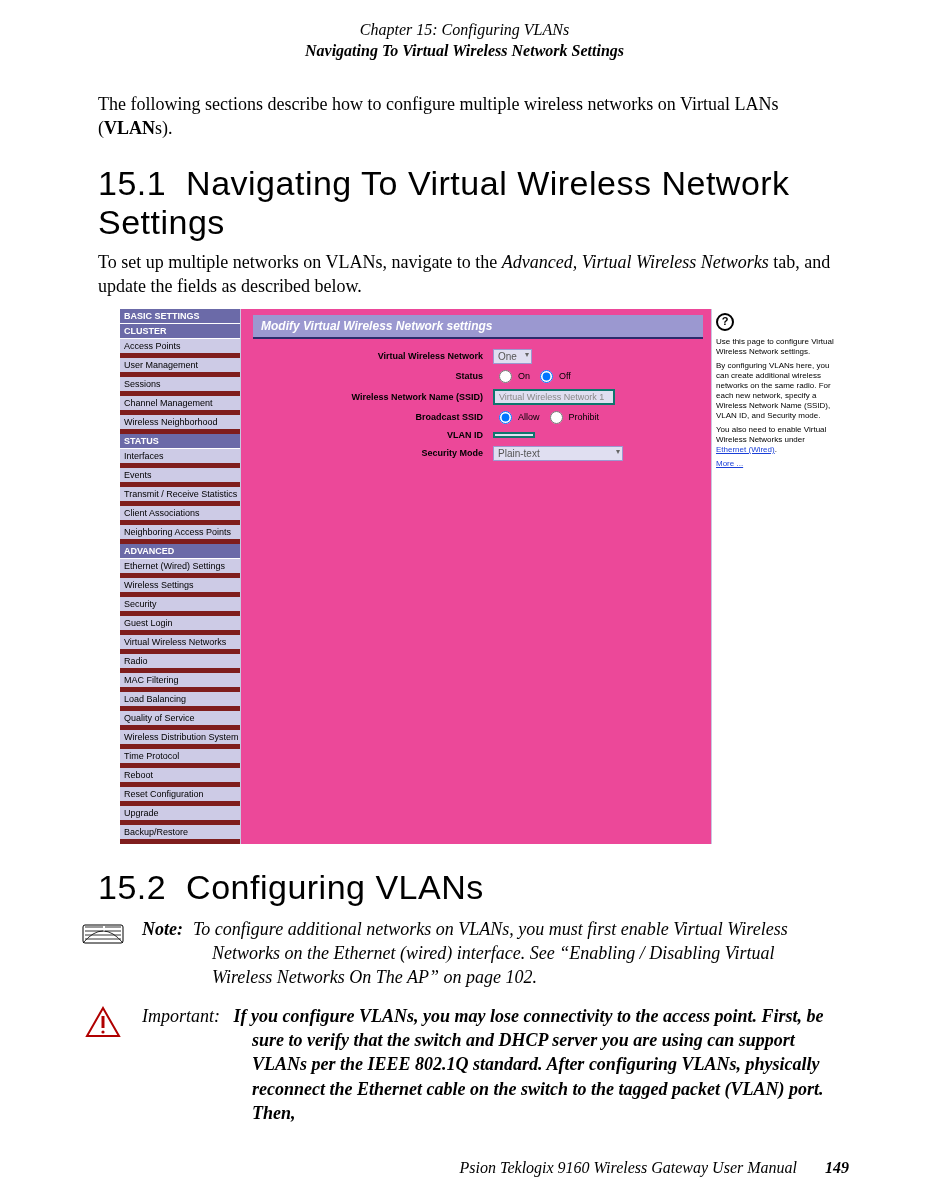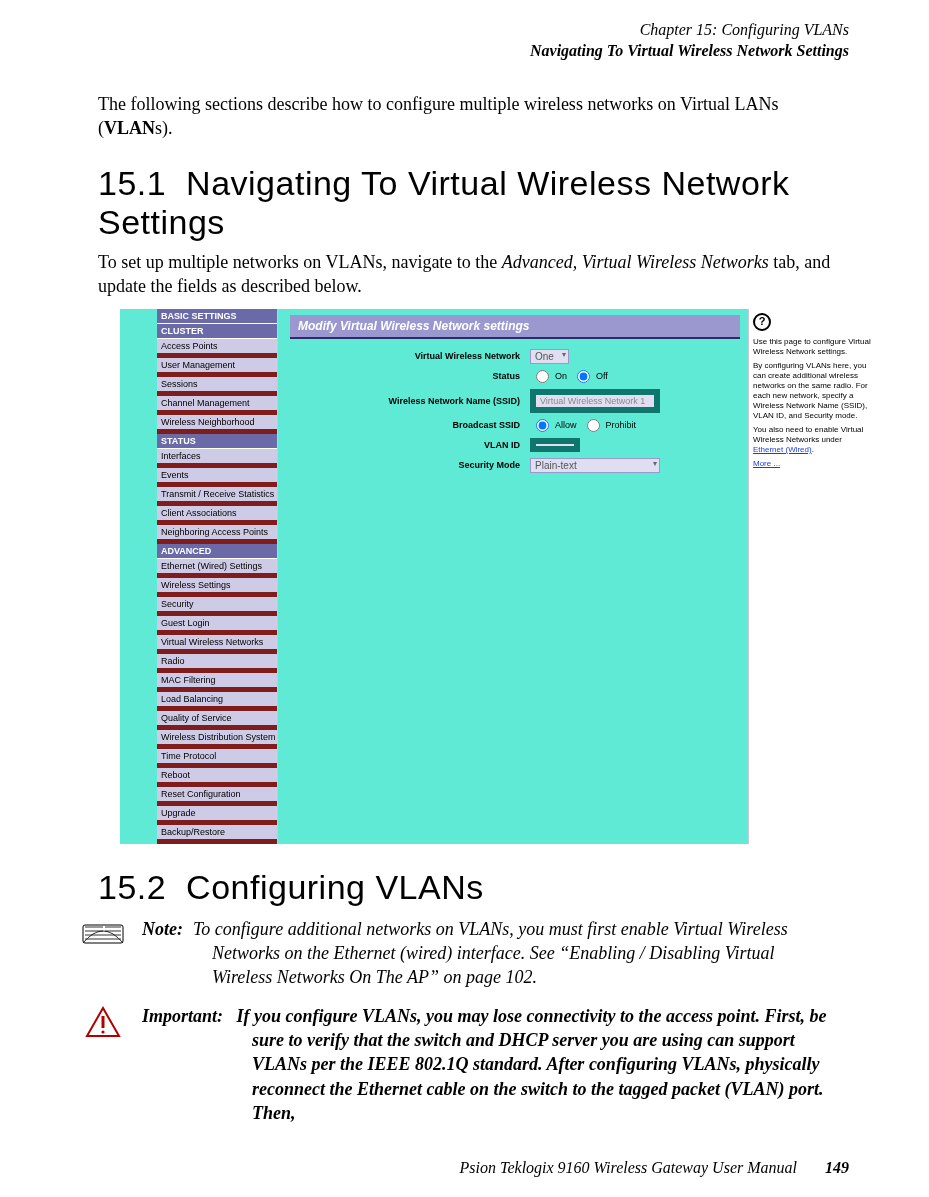--- a/index.html
+++ b/index.html
@@ -11,21 +11,21 @@
     color: #000;
   }
   .page {
     position: relative;
     width: 929px;
     height: 1197px;
     padding: 20px 80px 0 80px;
     box-sizing: border-box;
   }
   .hdr {
-    text-align: right;
+    text-align: center;
     font-style: italic;
     font-size: 16px;
     line-height: 1.3;
     margin-bottom: 30px;
   }
   .hdr .chap { font-style: italic; }
   .hdr .sect { font-weight: bold; font-style: italic; }
   .body-p {
     font-size: 18px;
     line-height: 1.35;
@@ -41,25 +41,24 @@
   }
   .em { font-style: italic; }
   .bold-it { font-weight: bold; }
 
   
   .shot {
     margin: 10px 0 10px 40px;
     width: 720px;
     border: 0;
     display: flex;
-    background: #5eead4;
+    background: #ec4899;
     font-family: Verdana, Arial, sans-serif;
     font-size: 9px;
     color: #000;
-    padding-left: 37px;
   }
   .sidebar {
     width: 120px;
     background: #fff;
     border-right: 1px solid #c8c6e0;
   }
   .sb-hdr {
     background: #6b6aa8;
     color: #fff;
     font-weight: bold;
@@ -125,21 +124,21 @@
   .sel::after {
     content: "▾";
     position: absolute;
     right: 2px;
     top: 0;
     color: #666;
     font-size: 8px;
   }
   .txt {
     font-size: 9px;
-    border: 6px solid #0f766e;
+    border: 2px solid #0f766e;
     background: #e0dff1;
     padding: 1px 4px;
     color: #888;
     min-width: 110px;
     display: inline-block;
   }
   .txt.small { min-width: 30px; }
   input[type=radio] { margin: 0 2px 0 6px; }
   .help {
     width: 120px;
@@ -178,21 +177,21 @@
     display: flex;
     justify-content: center;
     padding-top: 2px;
   }
   .co-text {
     flex: 1;
     font-size: 18px;
     line-height: 1.35;
   }
   .note-lbl { font-style: italic; font-weight: bold; margin-right: 10px; }
-  .imp-lbl { font-style: italic; font-weight: bold; }
+  .imp-lbl { font-style: italic; font-weight: normal; }
   .note-body { font-style: italic; }
   .imp-body { font-style: italic; font-weight: bold; }
   .co-text .hanging { display: block; margin-left: 70px; text-indent: -70px; }
   .co-text .hanging2 { display: block; margin-left: 110px; text-indent: -110px; }
 
   svg { display: block; }
 
   .footer {
     position: absolute;
     bottom: 20px;

